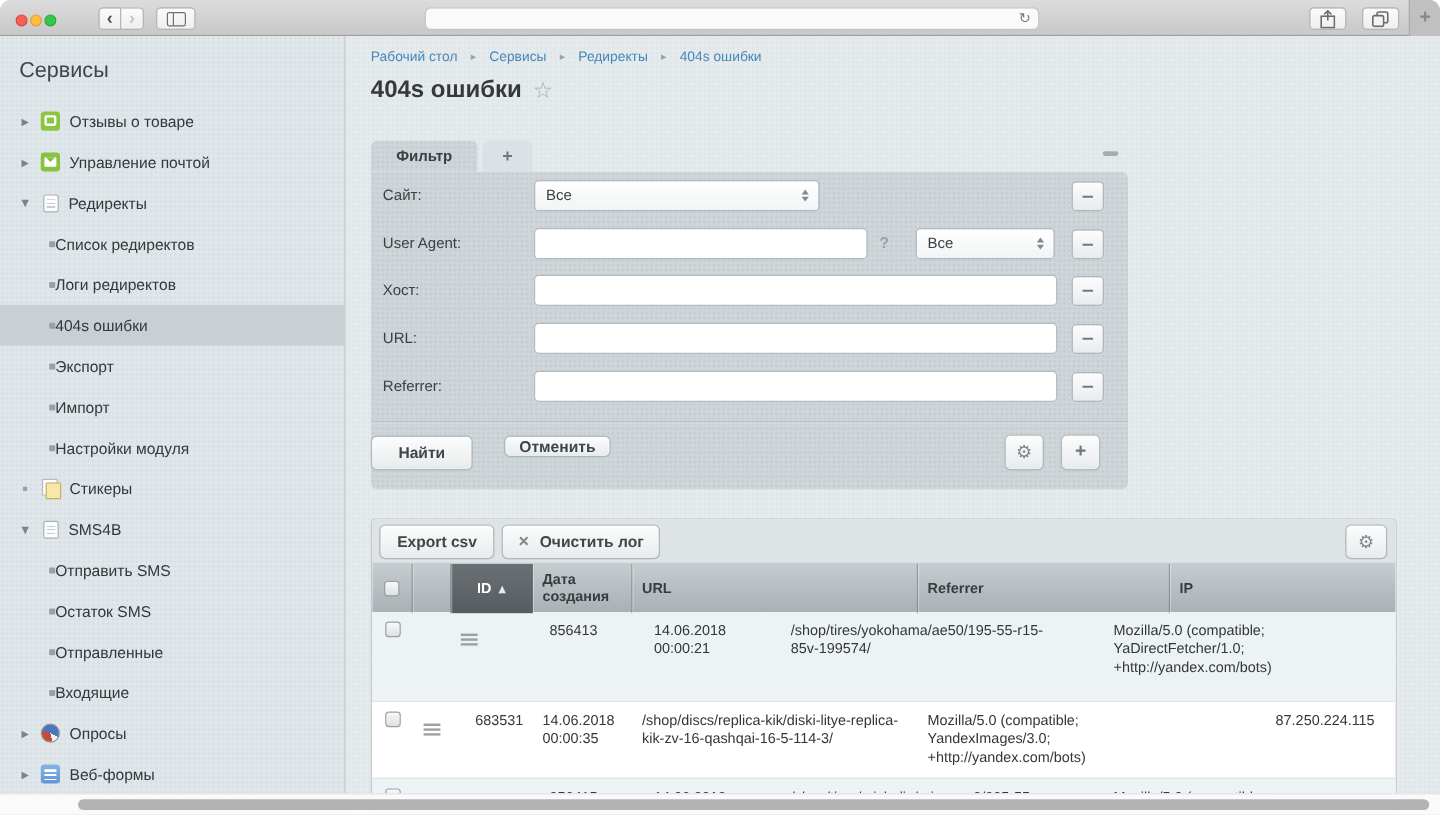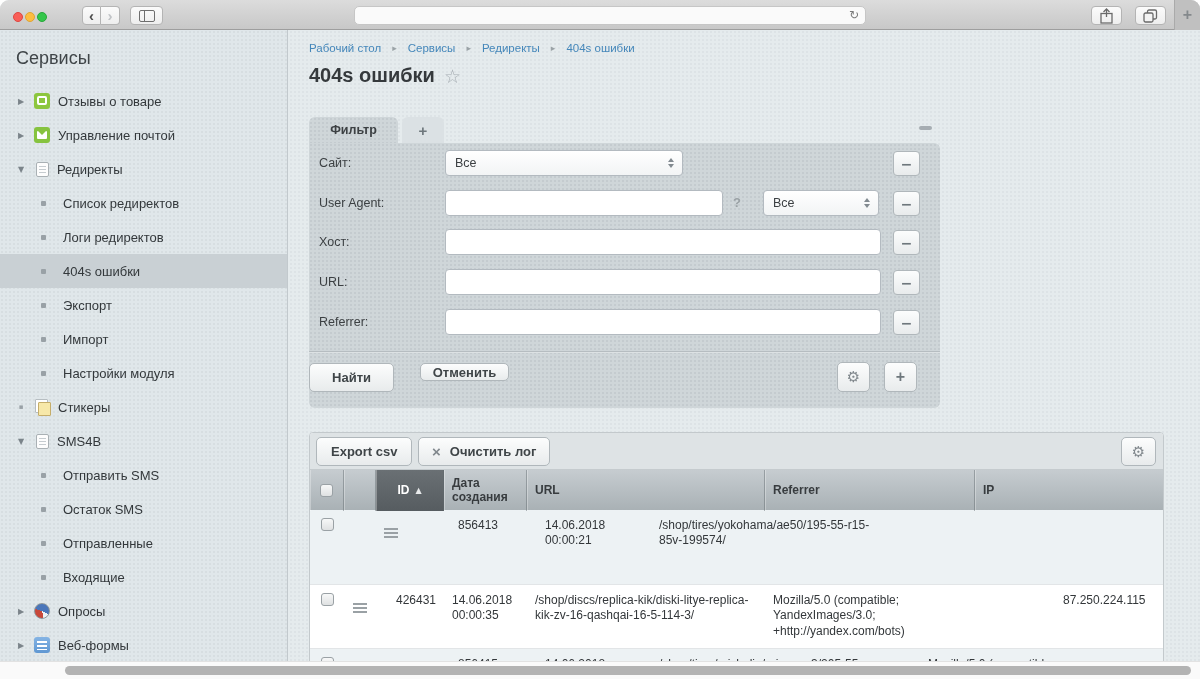--- a/index.html
+++ b/index.html
@@ -45,21 +45,21 @@
   .s-title { margin:18px 0 0 16px; font-size:18px; color:#3f4548; }
   .s-list { margin-top:15px; }
   .s-item { height:34px; display:flex; align-items:center; cursor:default; }
   .s-item .marker { width:14px; margin-left:14px; font-size:8px; color:#7b848a; text-align:center;
     font-family:"DejaVu Sans",sans-serif; }
   .s-item .marker.dot { font-size:7px; color:#99a1a6; }
   .s-item .s-icon { width:16px; height:16px; margin-left:6px; position:relative; flex:none; }
   .s-item .lbl { margin-left:8px; font-size:13px; color:#33383b; }
   .s-sub { height:34px; display:flex; align-items:center; }
   .s-sub .bullet { width:5px; height:5px; background:#99a1a6; border-radius:1px; margin-left:41px; flex:none; }
-  .s-sub .lbl { margin-left:17px; font-size:13px; color:#33383b; }
+  .s-sub .lbl { margin-left:0; font-size:13px; color:#33383b; }
   .s-sub.sel { background:#c9d0d4; }
 
   .ic-reviews { background:#8cc63e; border-radius:3px; }
   .ic-reviews::after { content:""; position:absolute; left:3px; right:3px; top:3px; bottom:4px; border:2px solid #fff; border-radius:2px; }
   .ic-mail { background:#86c33f; border-radius:3px; }
   .ic-mail::after { content:""; position:absolute; left:3px; right:3px; top:4px; bottom:4px; background:#fff; border-radius:1px; }
   .ic-mail::before { content:""; position:absolute; left:4px; top:4px; z-index:2;
     border-left:4px solid transparent; border-right:4px solid transparent; border-top:4px solid #86c33f; }
   .ic-doc { width:13px !important; height:15px !important; margin-left:8px !important; background:#fdfdfd; border:1px solid #a9b0b4; border-radius:2px; }
   .ic-doc::after { content:""; position:absolute; left:2px; right:2px; top:3px; height:8px;
@@ -372,36 +372,37 @@
                 <i></i>
                 <i></i>
               </div>
             </div>
           <div class="td id">856413</div>
           <div class="td">
             <div>14.06.2018</div>
             <div>00:00:21</div>
           </div>
           <div class="td url">/shop/tires/yokohama/ae50/195-55-r15-85v-199574/</div>
+          <div class="td ua">Mozilla/5.0 (compatible; YaDirectFetcher/1.0; +http://yandex.com/bots)</div>
           <div class="td"></div>
           <div class="td">5.45.207.6</div>
         </div>
 
         <div class="grid trow" style="min-height:64px">
           <div class="td cb">
               <span class="checkbox"></span>
             </div>
           <div class="td">
               <div class="hamburger">
                 <i></i>
                 <i></i>
                 <i></i>
               </div>
             </div>
-          <div class="td id">426431</div>
+          <div class="td id">683531</div>
           <div class="td">
             <div>14.06.2018</div>
             <div>00:00:35</div>
           </div>
           <div class="td url">/shop/discs/replica-kik/diski-litye-replica-kik-zv-16-qashqai-16-5-114-3/</div>
           <div class="td ua">Mozilla/5.0 (compatible; YandexImages/3.0; +http://yandex.com/bots)</div>
           <div class="td"></div>
           <div class="td">87.250.224.115</div>
         </div>
 

